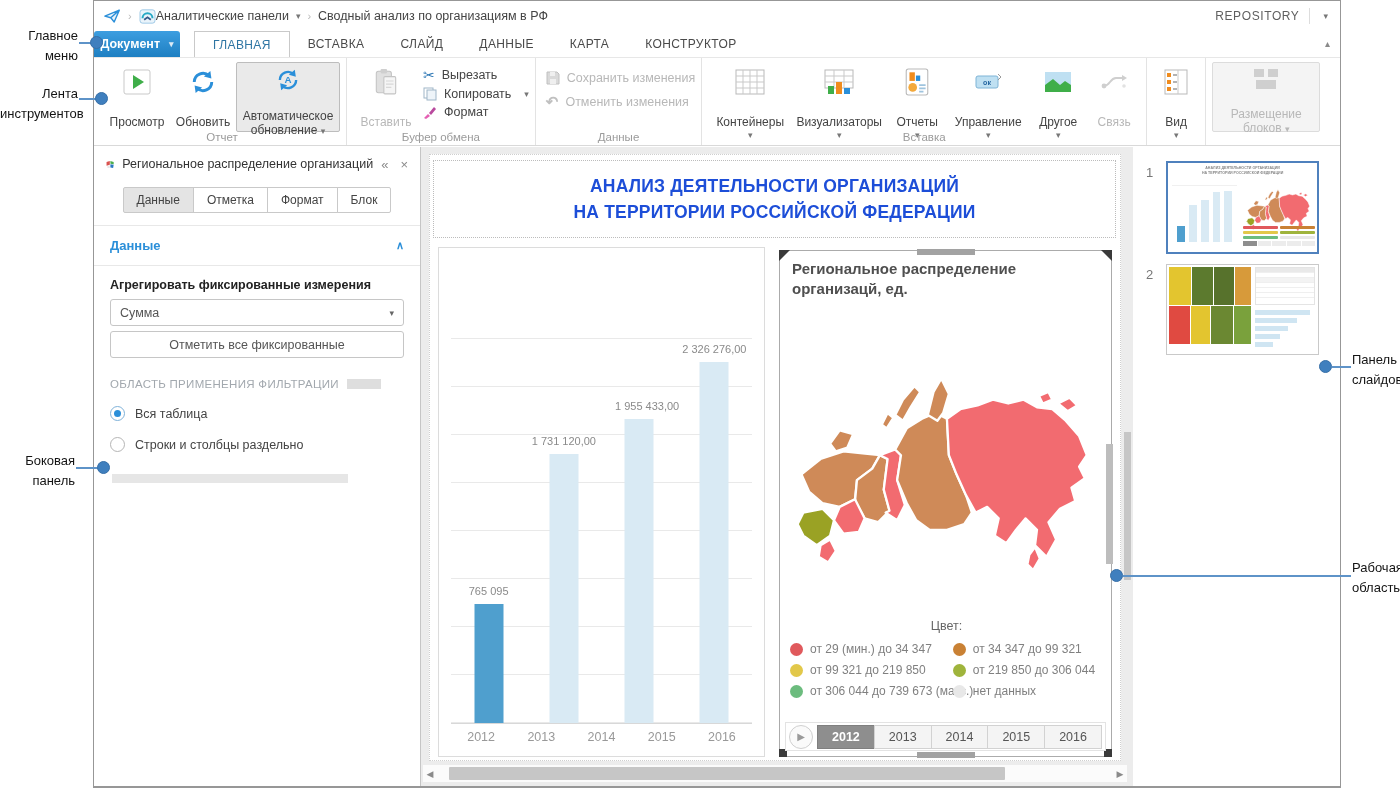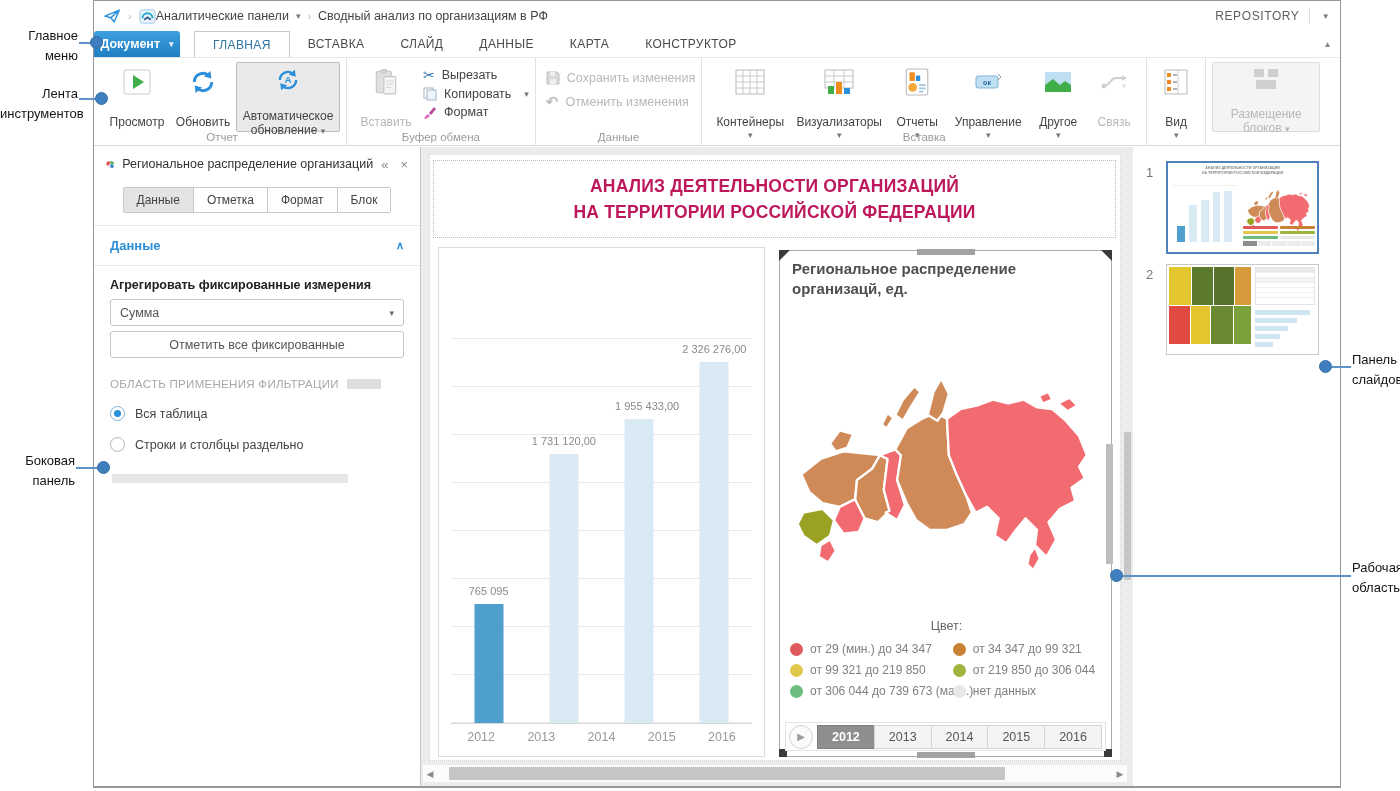--- a/index.html
+++ b/index.html
@@ -77,21 +77,21 @@
   .radio.sel { border-color:#7fb2d9; }
   .radio.sel::after { content:""; position:absolute; left:3px; top:3px; width:7px; height:7px; border-radius:50%; background:#2b8fd9; }
   .radio-lbl { font-size:12.5px; color:#444; }
   .sb-bar { margin:22px 0 0 2px; height:9px; width:236px; background:#e6e6e6; }
 
   
   .workspace { width:712px; background:#ececec; position:relative; }
   .sheet { position:absolute; left:8px; top:7px; width:692px; height:607px; background:#fff; border:1px dotted #cfcfcf; }
   .title-block { position:absolute; left:3px; top:5px; width:683px; height:78px; border:1px dotted #bcbcbc;
                  display:flex; align-items:center; justify-content:center; text-align:center;
-                 font-size:17.5px; font-weight:bold; color:#be185d; line-height:1.5; white-space:pre-line; letter-spacing:.2px; }
+                 font-size:17.5px; font-weight:bold; color:#1d4ed8; line-height:1.5; white-space:pre-line; letter-spacing:.2px; }
 
   .chart-block { position:absolute; left:8px; top:92px; width:327px; height:510px; background:#fff; border:1px solid #dcdcdc; }
   .chart-title { margin:10px 12px 0; font-size:15px; font-weight:bold; color:#4f4f4f; line-height:1.3; padding-bottom:8px; border-bottom:1px solid #ececec; white-space:pre-line; }
   .plot { position:absolute; left:12px; right:12px; top:72px; height:404px;
           background:repeating-linear-gradient(to top,#e9e9e9 0 1px,transparent 1px 48px);
           border-bottom:1px solid #d8d8d8; display:flex; }
   .bar-col { flex:1; position:relative; }
   .bar { position:absolute; bottom:0; left:50%; transform:translateX(-50%); width:29px; }
   .bar-val { position:absolute; left:50%; transform:translateX(-50%); font-size:11px; color:#8a8a8a; white-space:nowrap; }
   .xlabels { position:absolute; left:12px; right:12px; top:482px; display:flex; }

